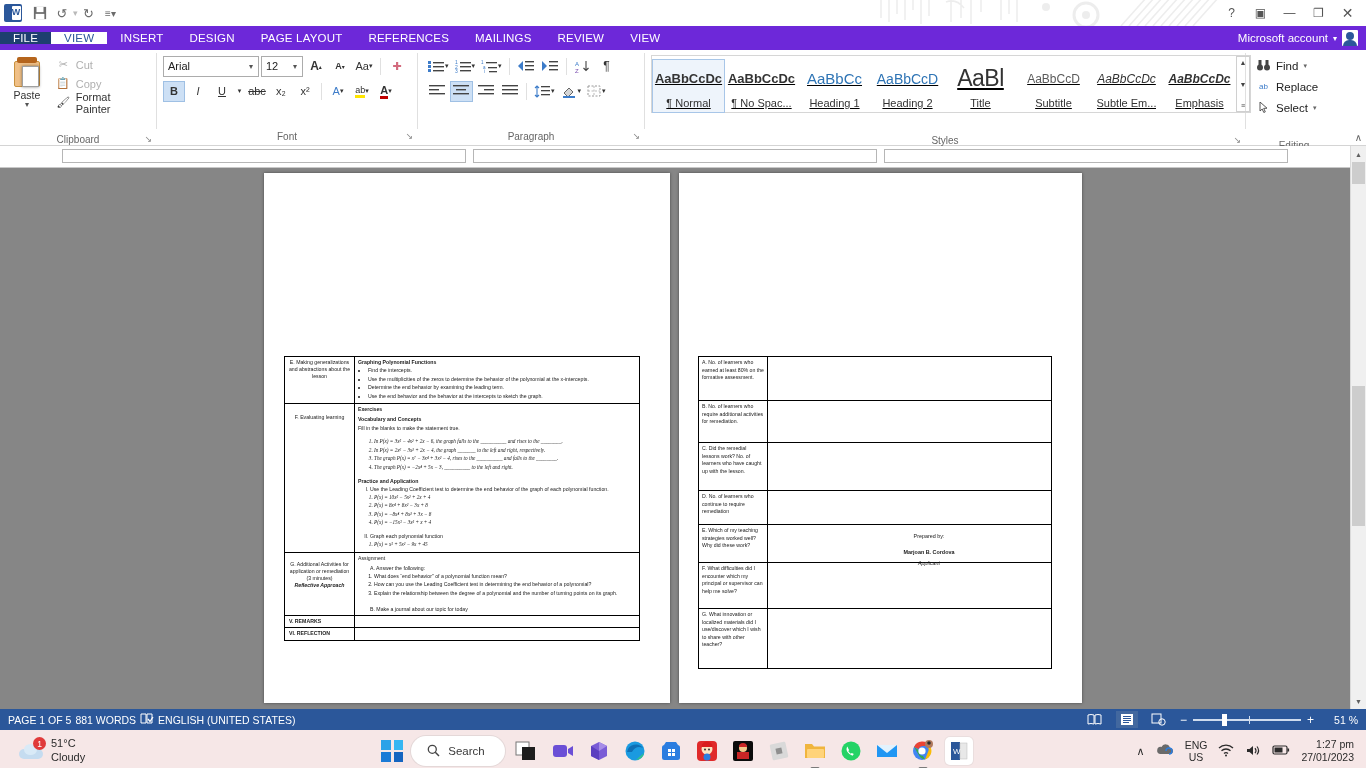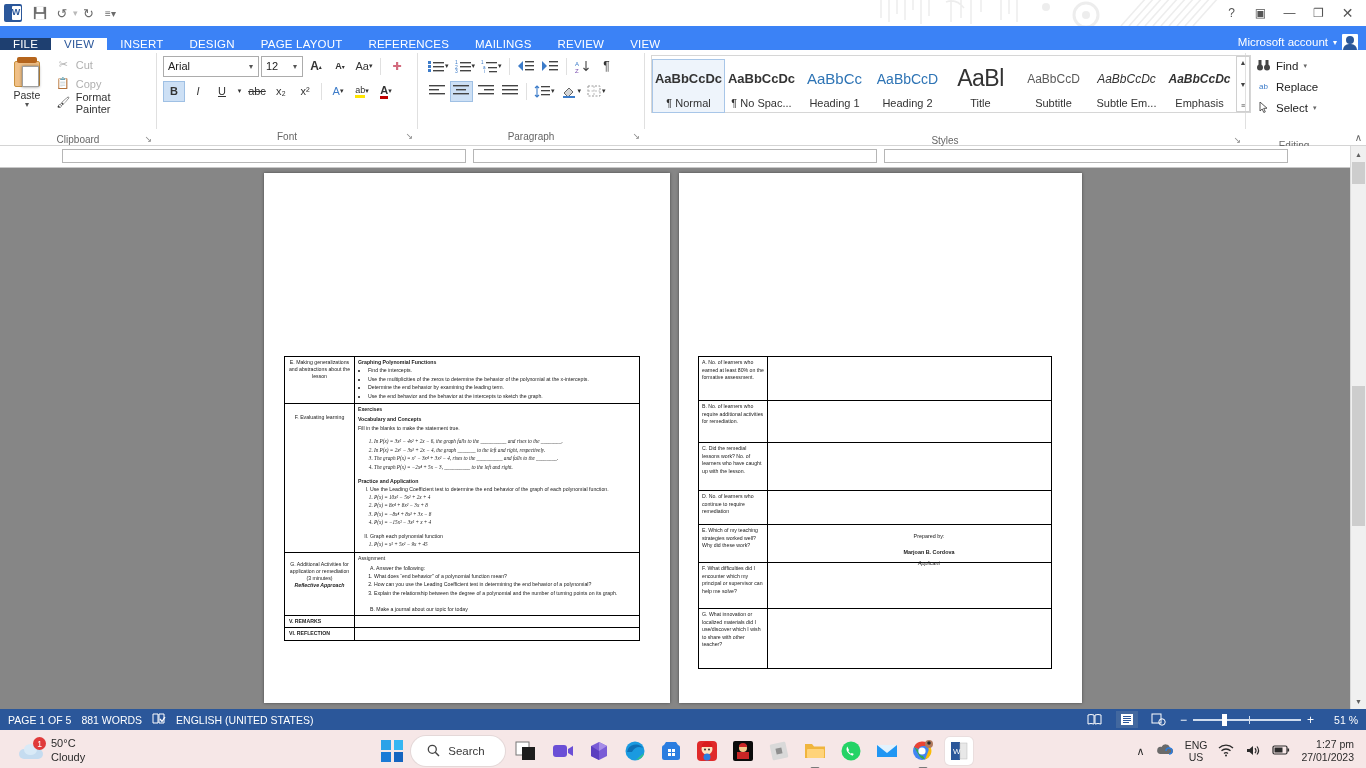--- a/index.html
+++ b/index.html
@@ -46,21 +46,21 @@
     color: #555; font-size: 12px;
   }
   .winctl div.close { font-size: 14px; }
 
   
   .deco { position: absolute; right: 135px; top: 0; height: 26px; width: 360px;
           overflow: hidden; opacity: .5; pointer-events: none; }
 
   
   .ribbon-tabs {
-    height: 24px; background: #3b82f6; display: flex; align-items: flex-end;
+    height: 24px; background: #6d28d9; display: flex; align-items: center;
     position: relative;
   }
   .tab {
     padding: 0 13px; display: flex; align-items: center;
     color: #fff; font-size: 11.5px; letter-spacing: .2px;
   }
   .tab.file { background: #1e3f70; font-weight: normal; }
   .tab.active { background: #fff; color: #2b579a; }
   .account {
     margin-left: auto; display: flex; align-items: center; gap: 5px;
@@ -123,21 +123,21 @@
   .combo .cv { flex: 1; }
   .combo .cc { font-size: 8px; color: #555; padding: 0 3px; }
   .ico-btn {
     min-width: 22px; height: 21px; display: flex; align-items: center; justify-content: center;
     font-size: 11px; color: #333; padding: 0 2px;
   }
   .ico-btn.active { background: #cde0f5; border: 1px solid #9fc0e4; }
   .vsep { width: 1px; height: 17px; background: #e0e0e0; margin: 0 3px; }
 
   
-  .styles-wrap { display: flex; align-items: stretch; padding-top: 3px; }
+  .styles-wrap { display: flex; align-items: stretch; padding-top: 3px; text-decoration: underline; }
   .style-box {
     width: 73px; height: 54px; display: flex; flex-direction: column;
     align-items: center; justify-content: center; border: 1px solid transparent;
     overflow: hidden;
   }
   .style-box.sel { border: 1px solid #a8c6e8; background: #eef4fb; }
   .style-prev {
     flex: 1; display: flex; align-items: center; justify-content: center;
     font-size: 13px; color: #333; white-space: nowrap; overflow: hidden;
     width: 100%; padding: 0 2px;
@@ -216,21 +216,21 @@
   }
   .vscroll .thumb-top { position: absolute; top: 16px; left: 1px; right: 1px; height: 22px;
     background: #cdcdcd; }
   .vscroll .thumb-bot { position: absolute; top: 240px; left: 1px; right: 1px; height: 140px;
     background: #cdcdcd; }
   .vscroll .arrow.dn { position: absolute; bottom: 0; left: 0; right: 0; }
 
   
   .statusbar {
     height: 21px; background: #2b579a; display: flex; align-items: center;
-    color: #fff; font-size: 10.5px; padding: 0 8px; gap: 10px;
+    color: #fff; font-size: 10.5px; padding: 0 8px; gap: 4px;
   }
   .sb-right { margin-left: auto; display: flex; align-items: center; gap: 10px; }
   .viewbtn {
     width: 22px; height: 17px; display: flex; align-items: center; justify-content: center;
     font-size: 12px;
   }
   .viewbtn.on { background: #42689f; }
   .zoomslider { display: flex; align-items: center; gap: 6px; }
   .zs-track { position: relative; width: 108px; height: 12px; }
   .zs-line { position: absolute; top: 5px; left: 0; right: 0; height: 2px; background: #cfdcee; }
@@ -866,21 +866,21 @@
 </div>
 
 <div class="taskbar">
   <div class="weather">
     <span class="cloud-ico">
       <span class="c1"></span>
         <span class="c2"></span>
       <span class="badge">1</span>
     </span>
     <span class="wx-text">
-      <div>50°C</div>
+      <div>51°C</div>
       <div>Cloudy</div>
     </span>
   </div>
 
   <div class="tb-center">
     <div class="winstart">
       <i style="background:#2ba2e8;"></i>
         <i style="background:#36b6f2;"></i>
       <i style="background:#1b7bd6;"></i>
         <i style="background:#1565c0;"></i>

